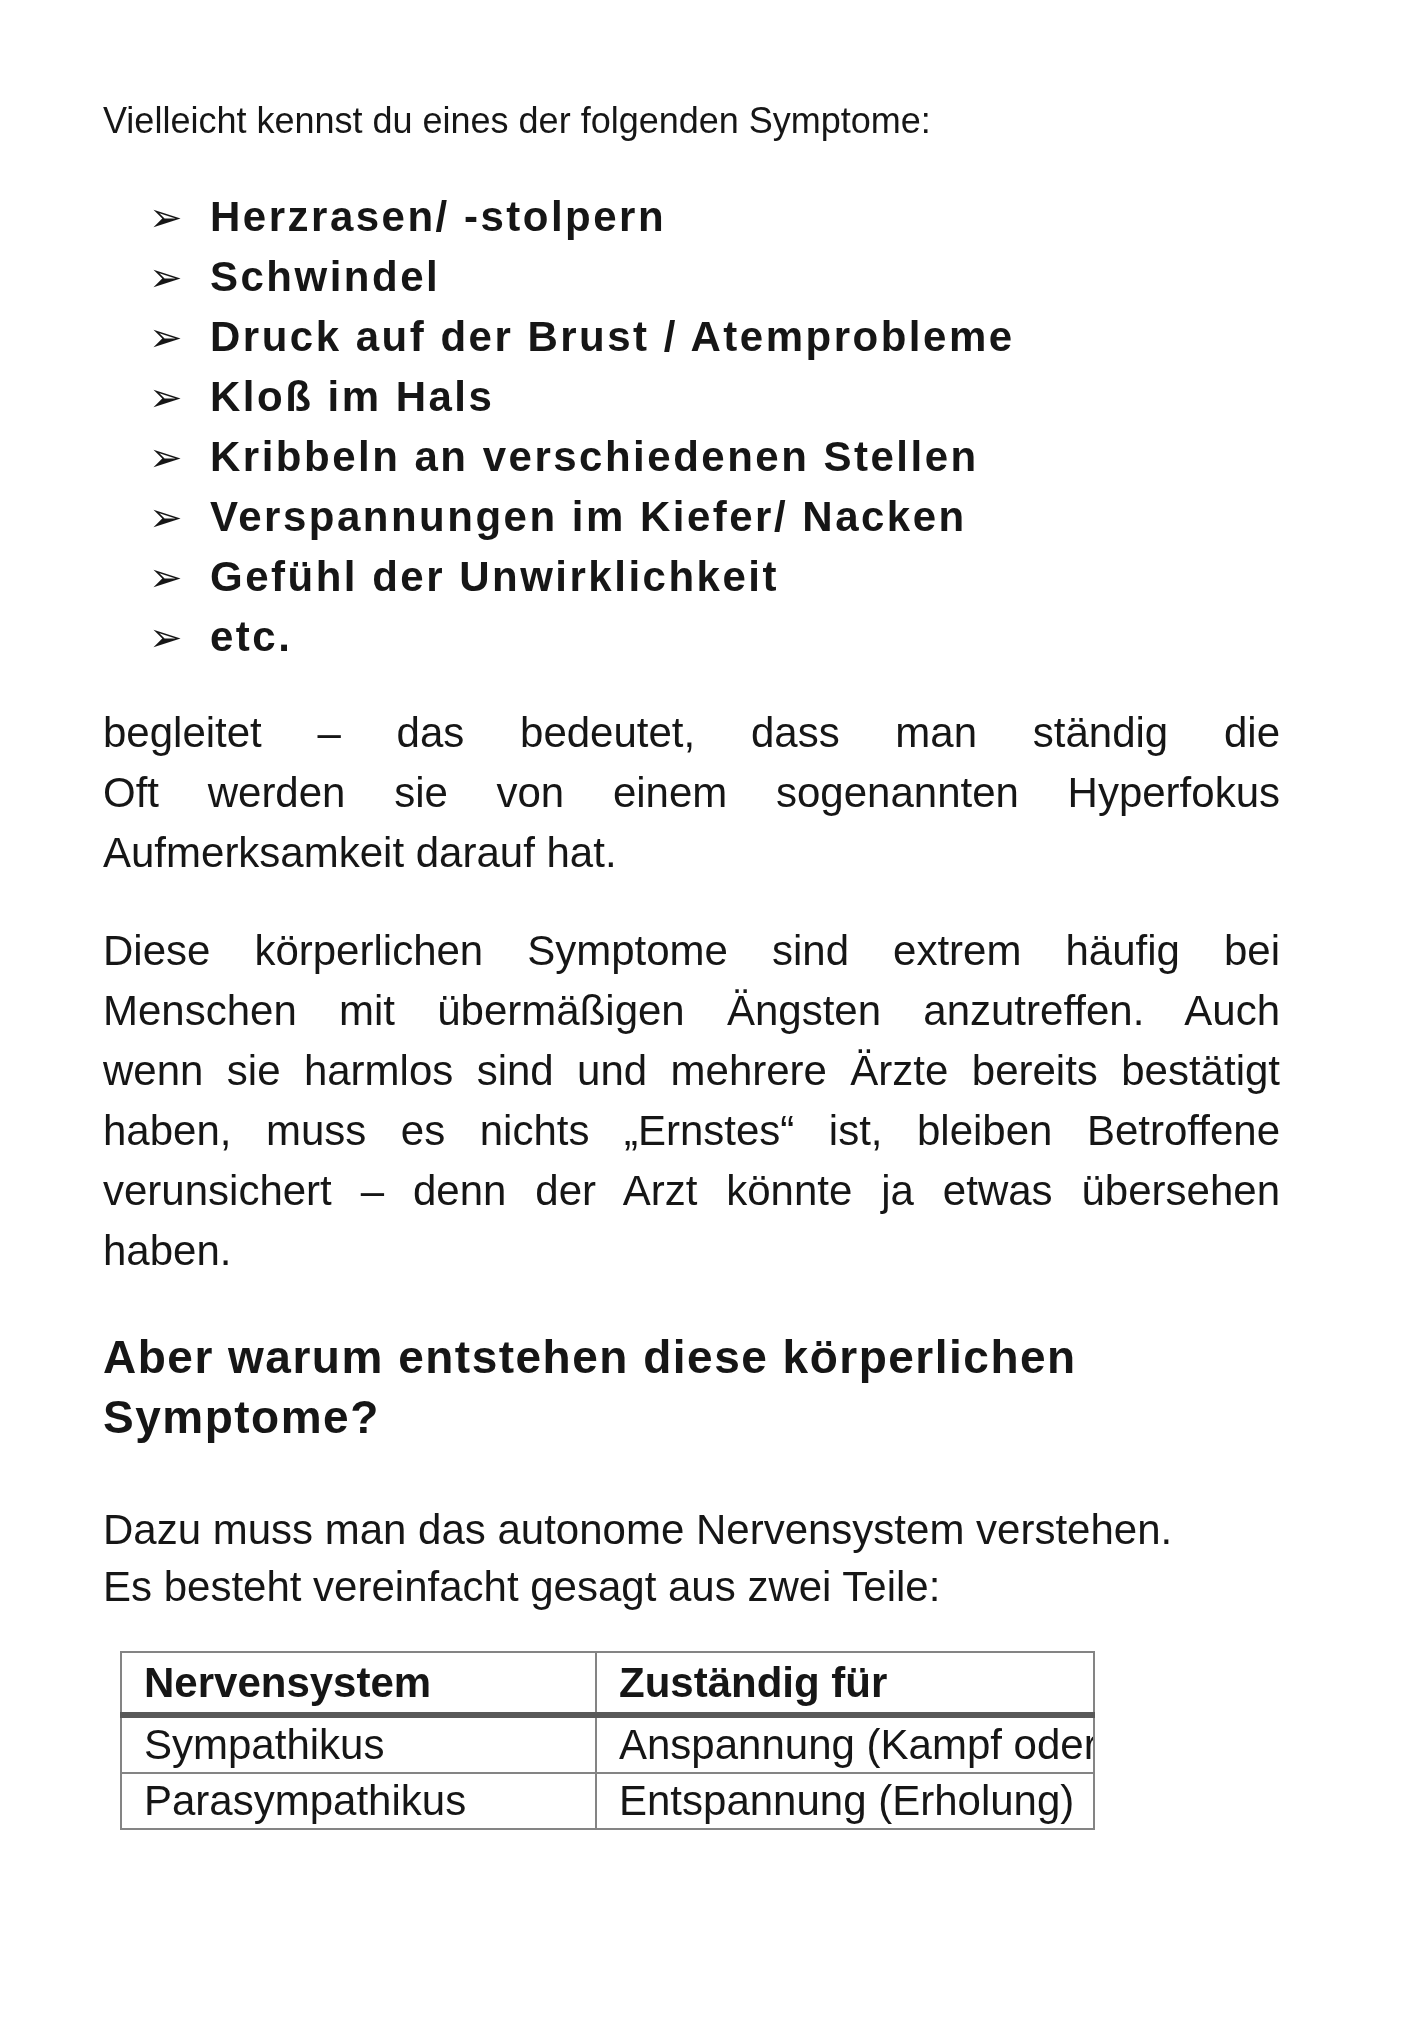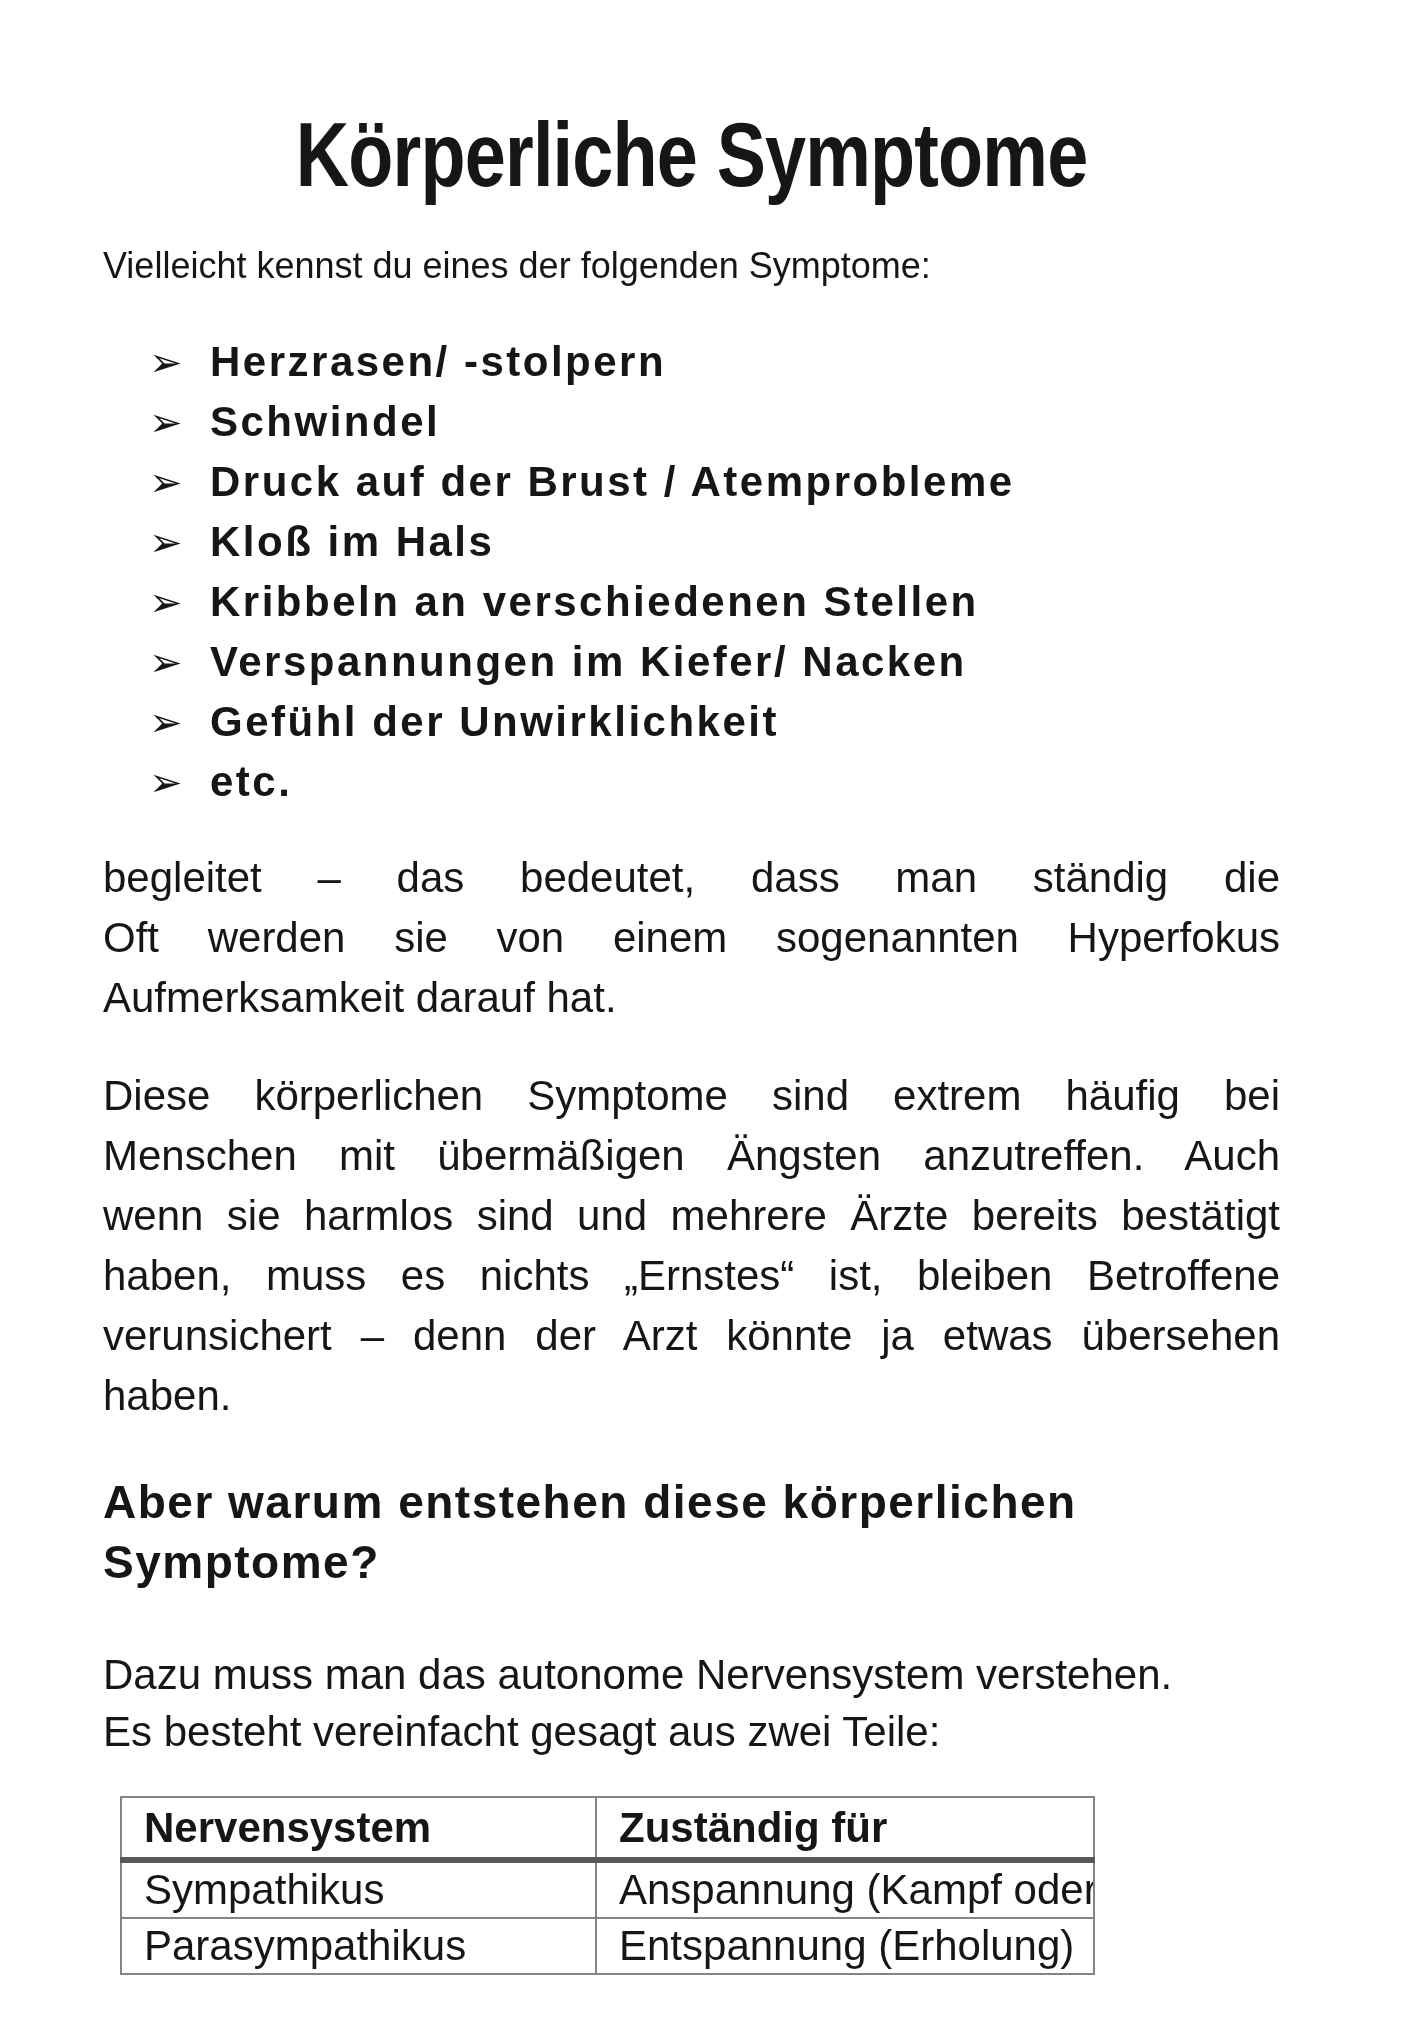--- a/index.html
+++ b/index.html
@@ -88,21 +88,20 @@
     border-bottom:6px solid #595959;
   }
   .ns-table td { height:54px;margin-top:36px; }
   .col-system { width:451px; }
 </style>
 </head>
 <body>
 
 <div class="page">
 
-  <h1 class="doc-title"><span class="squeeze">Körperliche Symptome</span></h1>
 
   <p class="intro">Vielleicht kennst du eines der folgenden Symptome:</p>
 
   <ul class="symptom-list">
       <li><span class="bullet">➢</span><span>Herzrasen/ -stolpern</span></li>
       <li><span class="bullet">➢</span><span>Schwindel</span></li>
       <li><span class="bullet">➢</span><span>Druck auf der Brust / Atemprobleme</span></li>
       <li><span class="bullet">➢</span><span>Kloß im Hals</span></li>
       <li><span class="bullet">➢</span><span>Kribbeln an verschiedenen Stellen</span></li>
       <li><span class="bullet">➢</span><span>Verspannungen im Kiefer/ Nacken</span></li>

